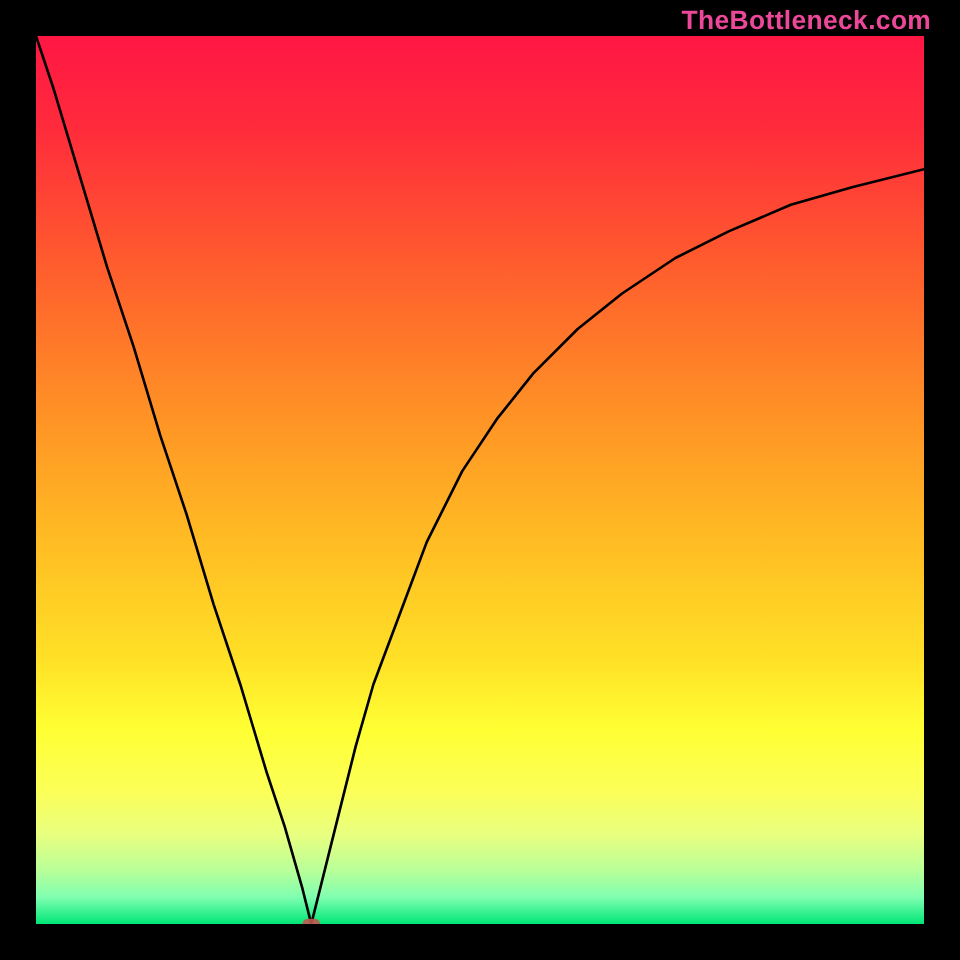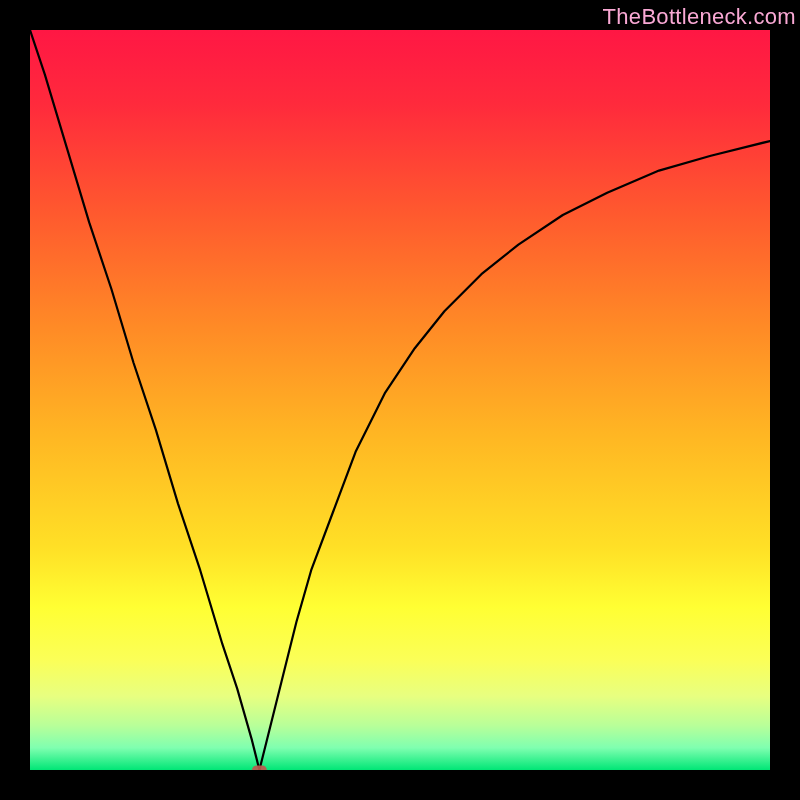--- a/index.html
+++ b/index.html
@@ -20,24 +20,24 @@
   .plot {
     position: absolute;
     left: 30px;
     top: 30px;
     width: 740px;
     height: 740px;
   }
   .watermark {
     position: absolute;
     top: 4px;
-    right: 4px;
-    color: #f9a8d4;
+    right: 24px;
+    color: #ec4899;
     font-size: 22px;
-    font-weight: 400;
+    font-weight: 700;
     letter-spacing: 0.3px;
   }
 </style>
 </head>
 <body>
 
 <div class="frame">
   <div class="watermark">TheBottleneck.com</div>
 
   <svg class="plot" viewBox="0 0 740 740" preserveAspectRatio="none">

